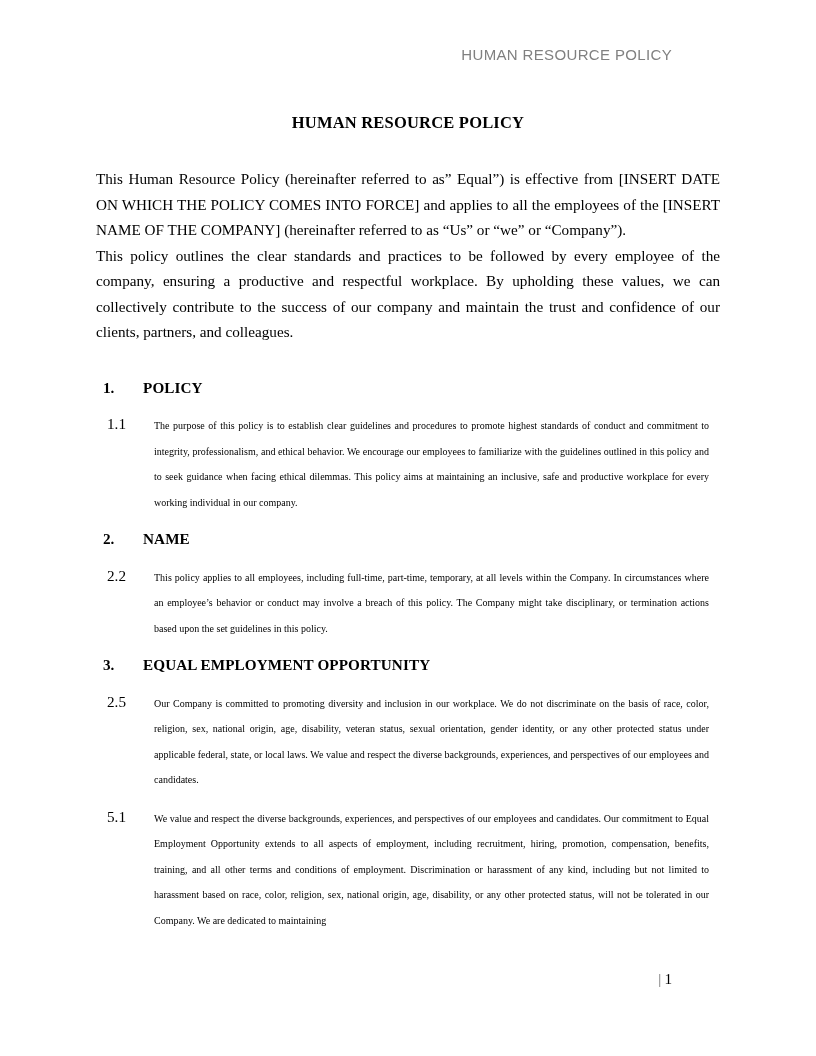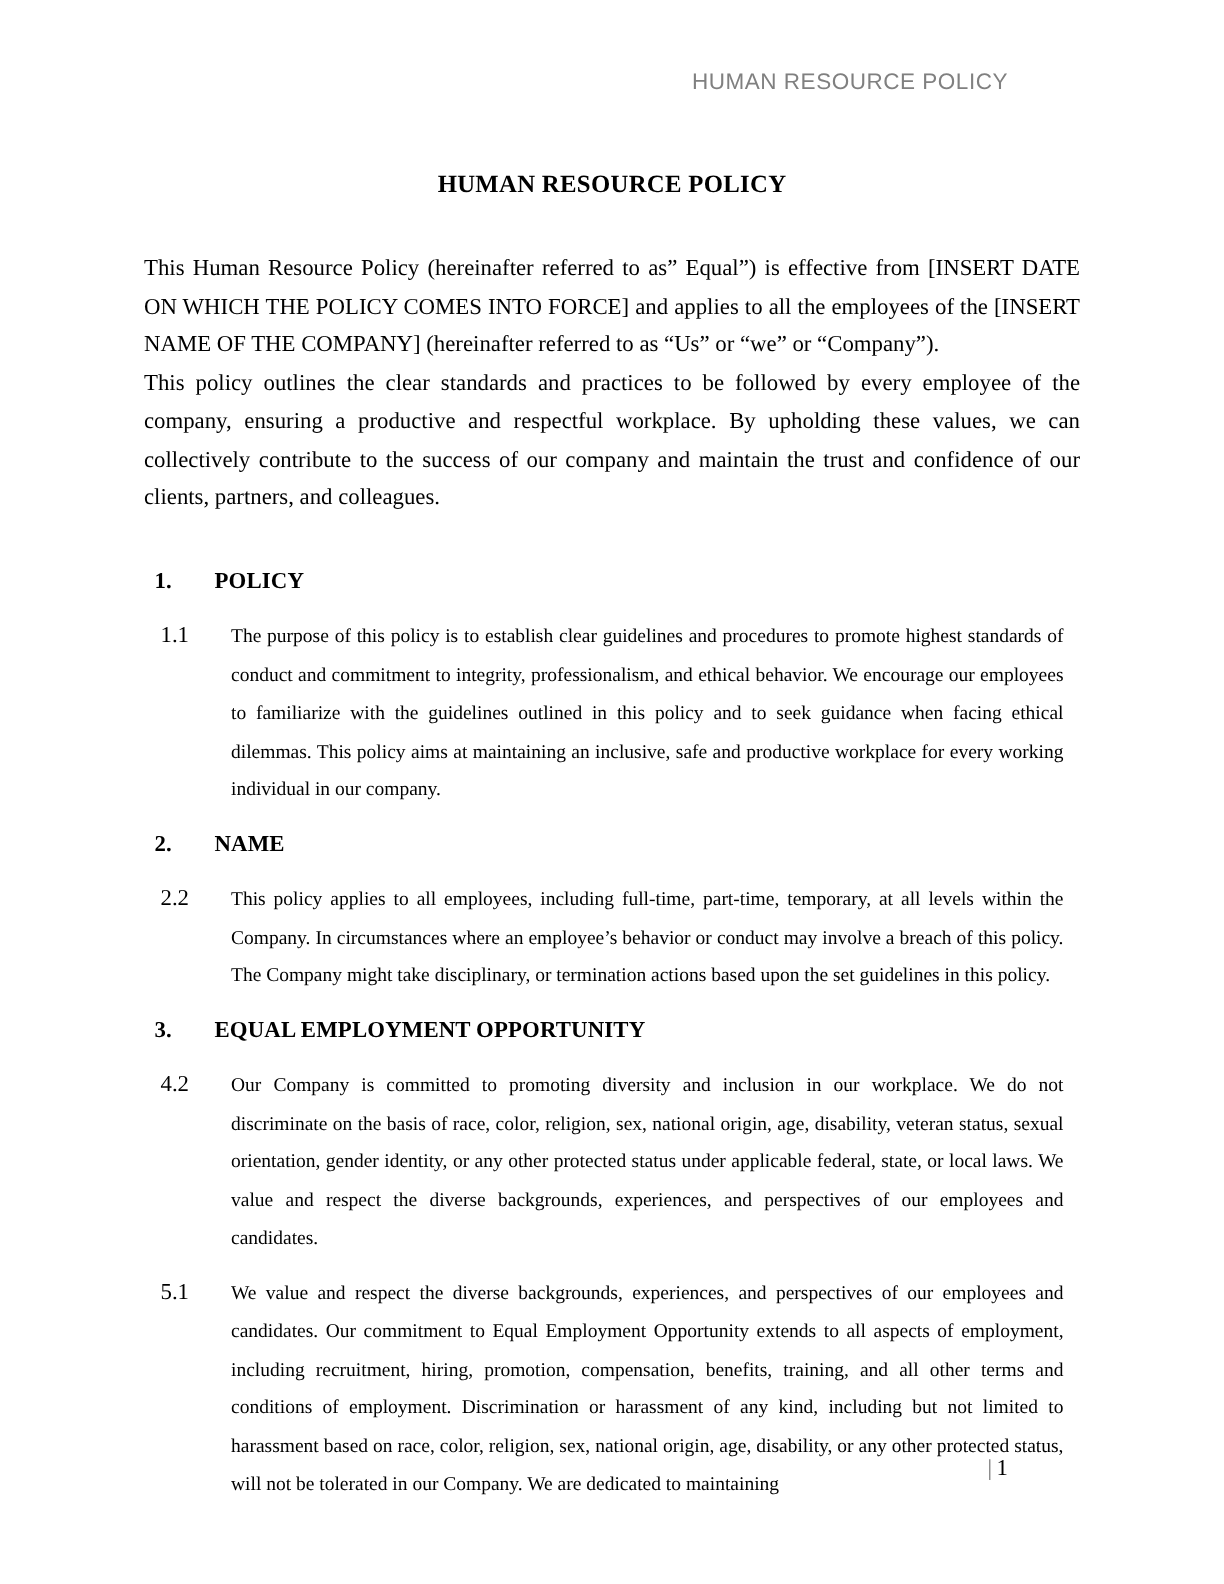--- a/index.html
+++ b/index.html
@@ -88,21 +88,21 @@
     margin: 11px;
   }
   .clause .num {
     width: 47px;
     flex: 0 0 47px;
     font-size: 15.2px;
     line-height: 25.5px;
   }
   .clause .text {
     flex: 1 1 auto;
-    font-size: 13px;
+    font-size: 10px;
     line-height: 25.5px;
     text-align: justify;
     text-justify: inter-word;
   }
 
   
   .doc-footer {
     position: absolute;
     left: 96px;
     right: 96px;
@@ -151,21 +151,21 @@
     <div class="clause">
       <span class="num">2.2</span>
       <span class="text">This policy applies to all employees, including full-time, part-time, temporary, at all levels within the Company. In circumstances where an employee’s behavior or conduct may involve a breach of this policy. The Company might take disciplinary, or termination actions based upon the set guidelines in this policy.</span>
     </div>
 
     <div class="section-heading">
       <span class="num">3.</span>
       <span class="label">EQUAL EMPLOYMENT OPPORTUNITY</span>
     </div>
     <div class="clause">
-      <span class="num">4.2</span>
+      <span class="num">2.5</span>
       <span class="text">Our Company is committed to promoting diversity and inclusion in our workplace. We do not discriminate on the basis of race, color, religion, sex, national origin, age, disability, veteran status, sexual orientation, gender identity, or any other protected status under applicable federal, state, or local laws. We value and respect the diverse backgrounds, experiences, and perspectives of our employees and candidates.</span>
     </div>
     <div class="clause">
       <span class="num">5.1</span>
       <span class="text">We value and respect the diverse backgrounds, experiences, and perspectives of our employees and candidates. Our commitment to Equal Employment Opportunity extends to all aspects of employment, including recruitment, hiring, promotion, compensation, benefits, training, and all other terms and conditions of employment. Discrimination or harassment of any kind, including but not limited to harassment based on race, color, religion, sex, national origin, age, disability, or any other protected status, will not be tolerated in our Company. We are dedicated to maintaining</span>
     </div>
 
   </div>
 
   <div class="doc-footer">

